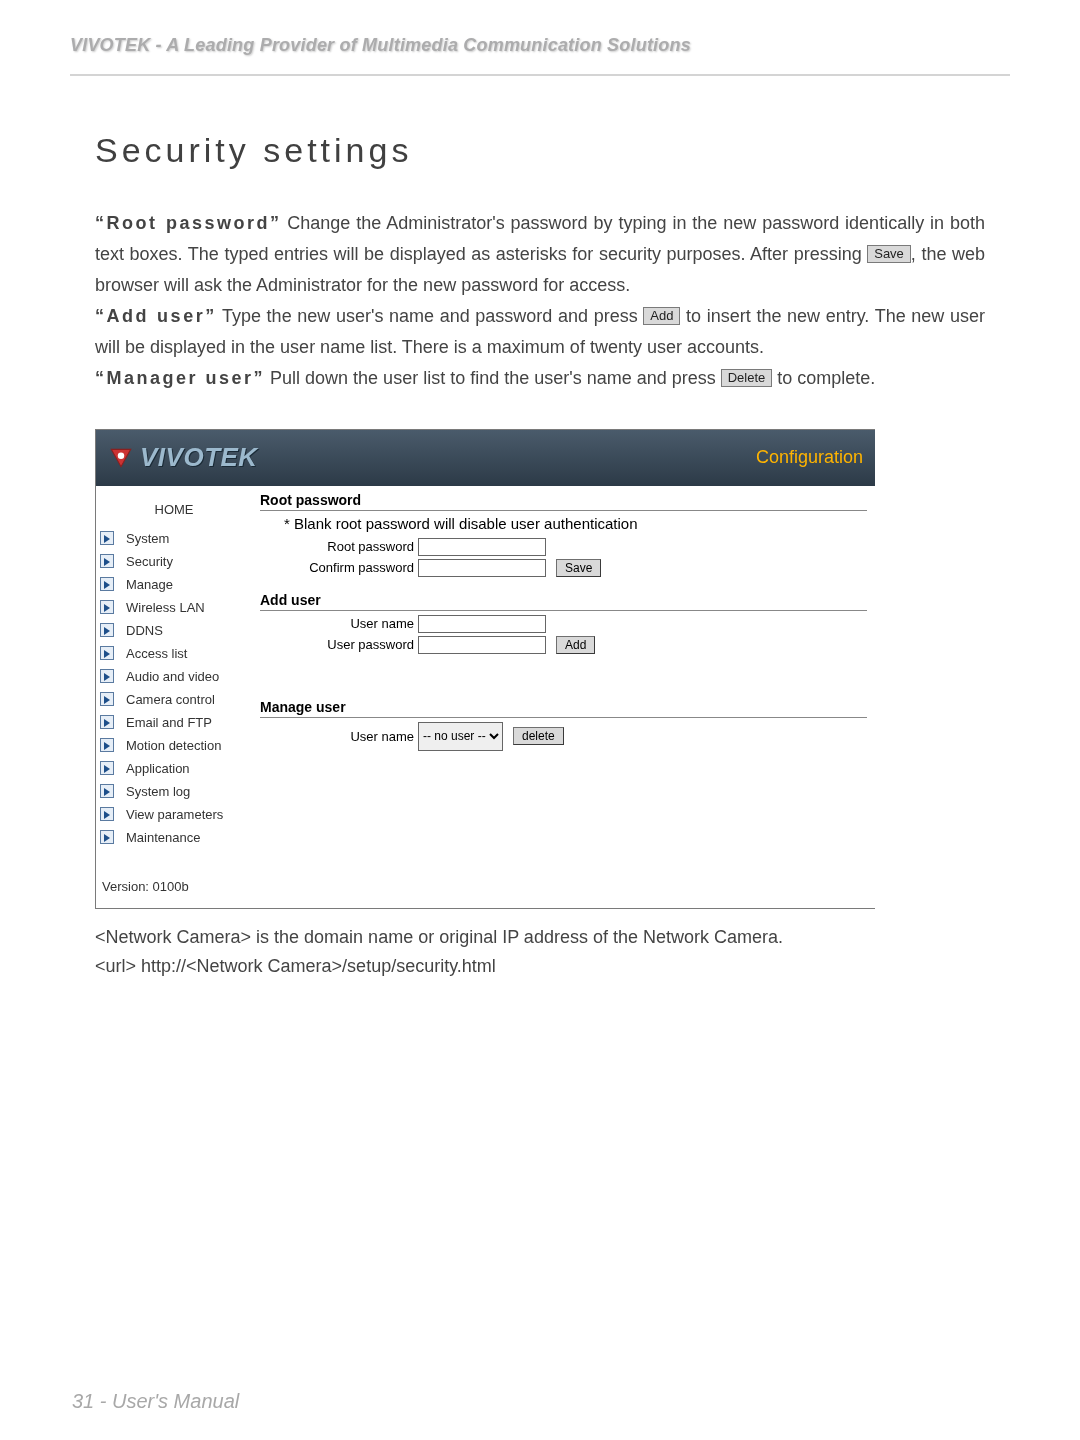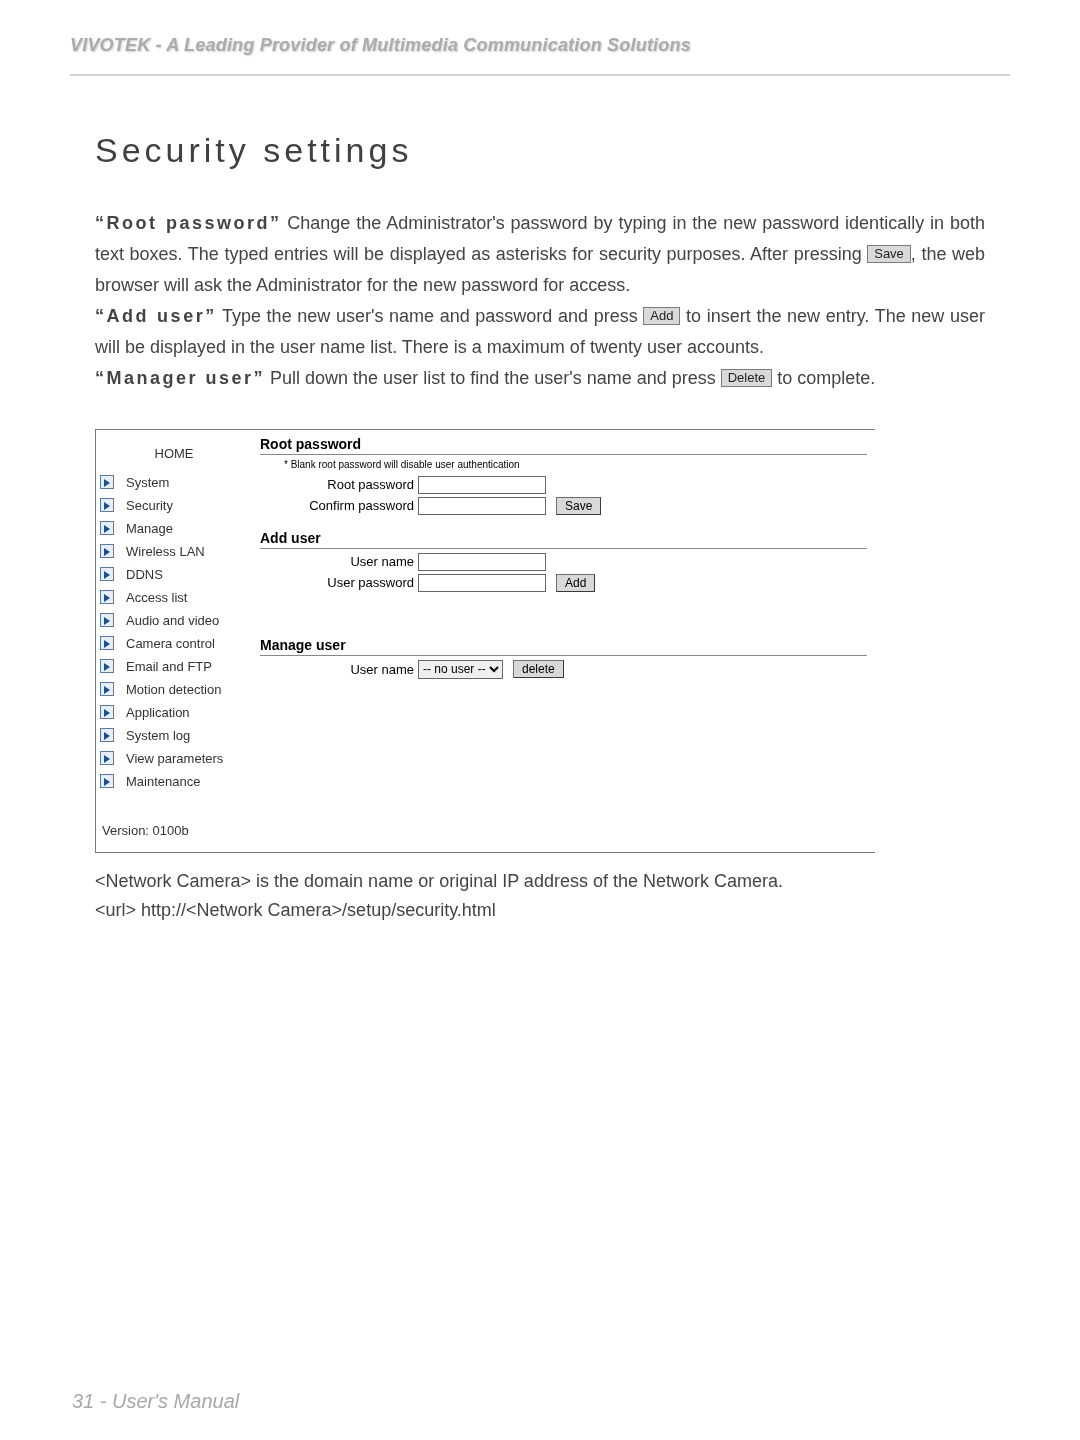--- a/index.html
+++ b/index.html
@@ -41,25 +41,25 @@
   .nav-item { display: flex; align-items: center; gap: 12px; padding: 4px 4px 4px 4px; }
   .arrow-box { width: 14px; height: 14px; border: 1px solid #5a7aa0; background: #e6eef7; position: relative; flex: none; }
   .arrow-box::after { content: ""; position: absolute; left: 3px; top: 2.5px; border-left: 6px solid #1e4f8a; border-top: 4px solid transparent; border-bottom: 4px solid transparent; }
   .version { padding: 30px 0 0 6px; font-size: 13px; color: #333; }
 
   .mainpane { flex: 1; background: #fff; }
   .breadcrumb { background: #2f3f4e; color: #fff; font-family: Arial, sans-serif; font-size: 15px; font-weight: bold; padding: 2px 8px; }
   .breadcrumb .gt { color: #ffcf4a; }
   .section { padding: 4px 8px 6px 8px; font-family: Arial, sans-serif; color: #000; }
   .sect-title { font-weight: bold; font-size: 14px; margin: 2px 0 4px 0; border-bottom: 1px solid #888; padding-bottom: 2px; }
-  .note { font-size: 10px; margin-left: 24px; margin-bottom: 6px; }
+  .note { font-size: 15px; margin-left: 24px; margin-bottom: 6px; }
   .form-row { display: flex; align-items: center; margin: 3px 0; }
   .form-row label { width: 158px; text-align: right; font-size: 13px; padding-right: 4px; }
   .txt { width: 128px; height: 18px; border: 1px solid #666; background: #fff; font-size: 12px; padding: 0 2px; }
-  .sel { height: 19px; font-size: 12px; border: 1px solid #666; background: #efefef; }
+  .sel { height: 29px; font-size: 12px; border: 1px solid #666; background: #efefef; }
   .win-btn { background: #d9d9d9; border: 1px solid #6f6f6f; border-right-color:#3a3a3a; border-bottom-color:#3a3a3a; font-family: Arial, sans-serif; font-size: 12px; padding: 1px 8px; margin-left: 10px; cursor: pointer; }
 
   
   .below { margin-top: 14px; font-size: 18px; line-height: 1.6; color: #444; }
   .pgfoot { position: absolute; bottom: 27px; left: 72px; font-style: italic; color: #a8a8a8; font-size: 20px; }
 </style>
 </head>
 <body>
 
 <div class="page">
@@ -78,20 +78,30 @@
       <span class="term">“Add user”</span><span> Type the new user's name and password and press </span>
       <span class="mini-btn">Add</span><span> to insert the new entry. The new user will be displayed in the user name list. There is a maximum of twenty user accounts.</span>
     </p>
 
     <p class="body">
       <span class="term">“Manager user”</span><span> Pull down the user list to find the user's name and press </span>
       <span class="mini-btn">Delete</span><span> to complete.</span>
     </p>
 
     <div class="ui-window">
+      <div class="ui-headerbar">
+        <div class="logo">
+          <svg class="logo-mark" viewBox="0 0 24 24">
+            <path d="M3 4 L12 20 L21 4 Z" fill="#c33" stroke="#8a1f1f"></path>
+            <circle cx="12" cy="10" r="3" fill="#fff"></circle>
+          </svg>
+          <span class="logo-text">VIVOTEK</span>
+        </div>
+        <span class="config-link">Configuration</span>
+      </div>
 
       <div class="ui-body">
         <div class="sidebar">
           <div class="home-link">HOME</div>
           <div class="nav-item">
               <span class="arrow-box"></span>
               <span>System</span>
             </div>
           <div class="nav-item">
               <span class="arrow-box"></span>

